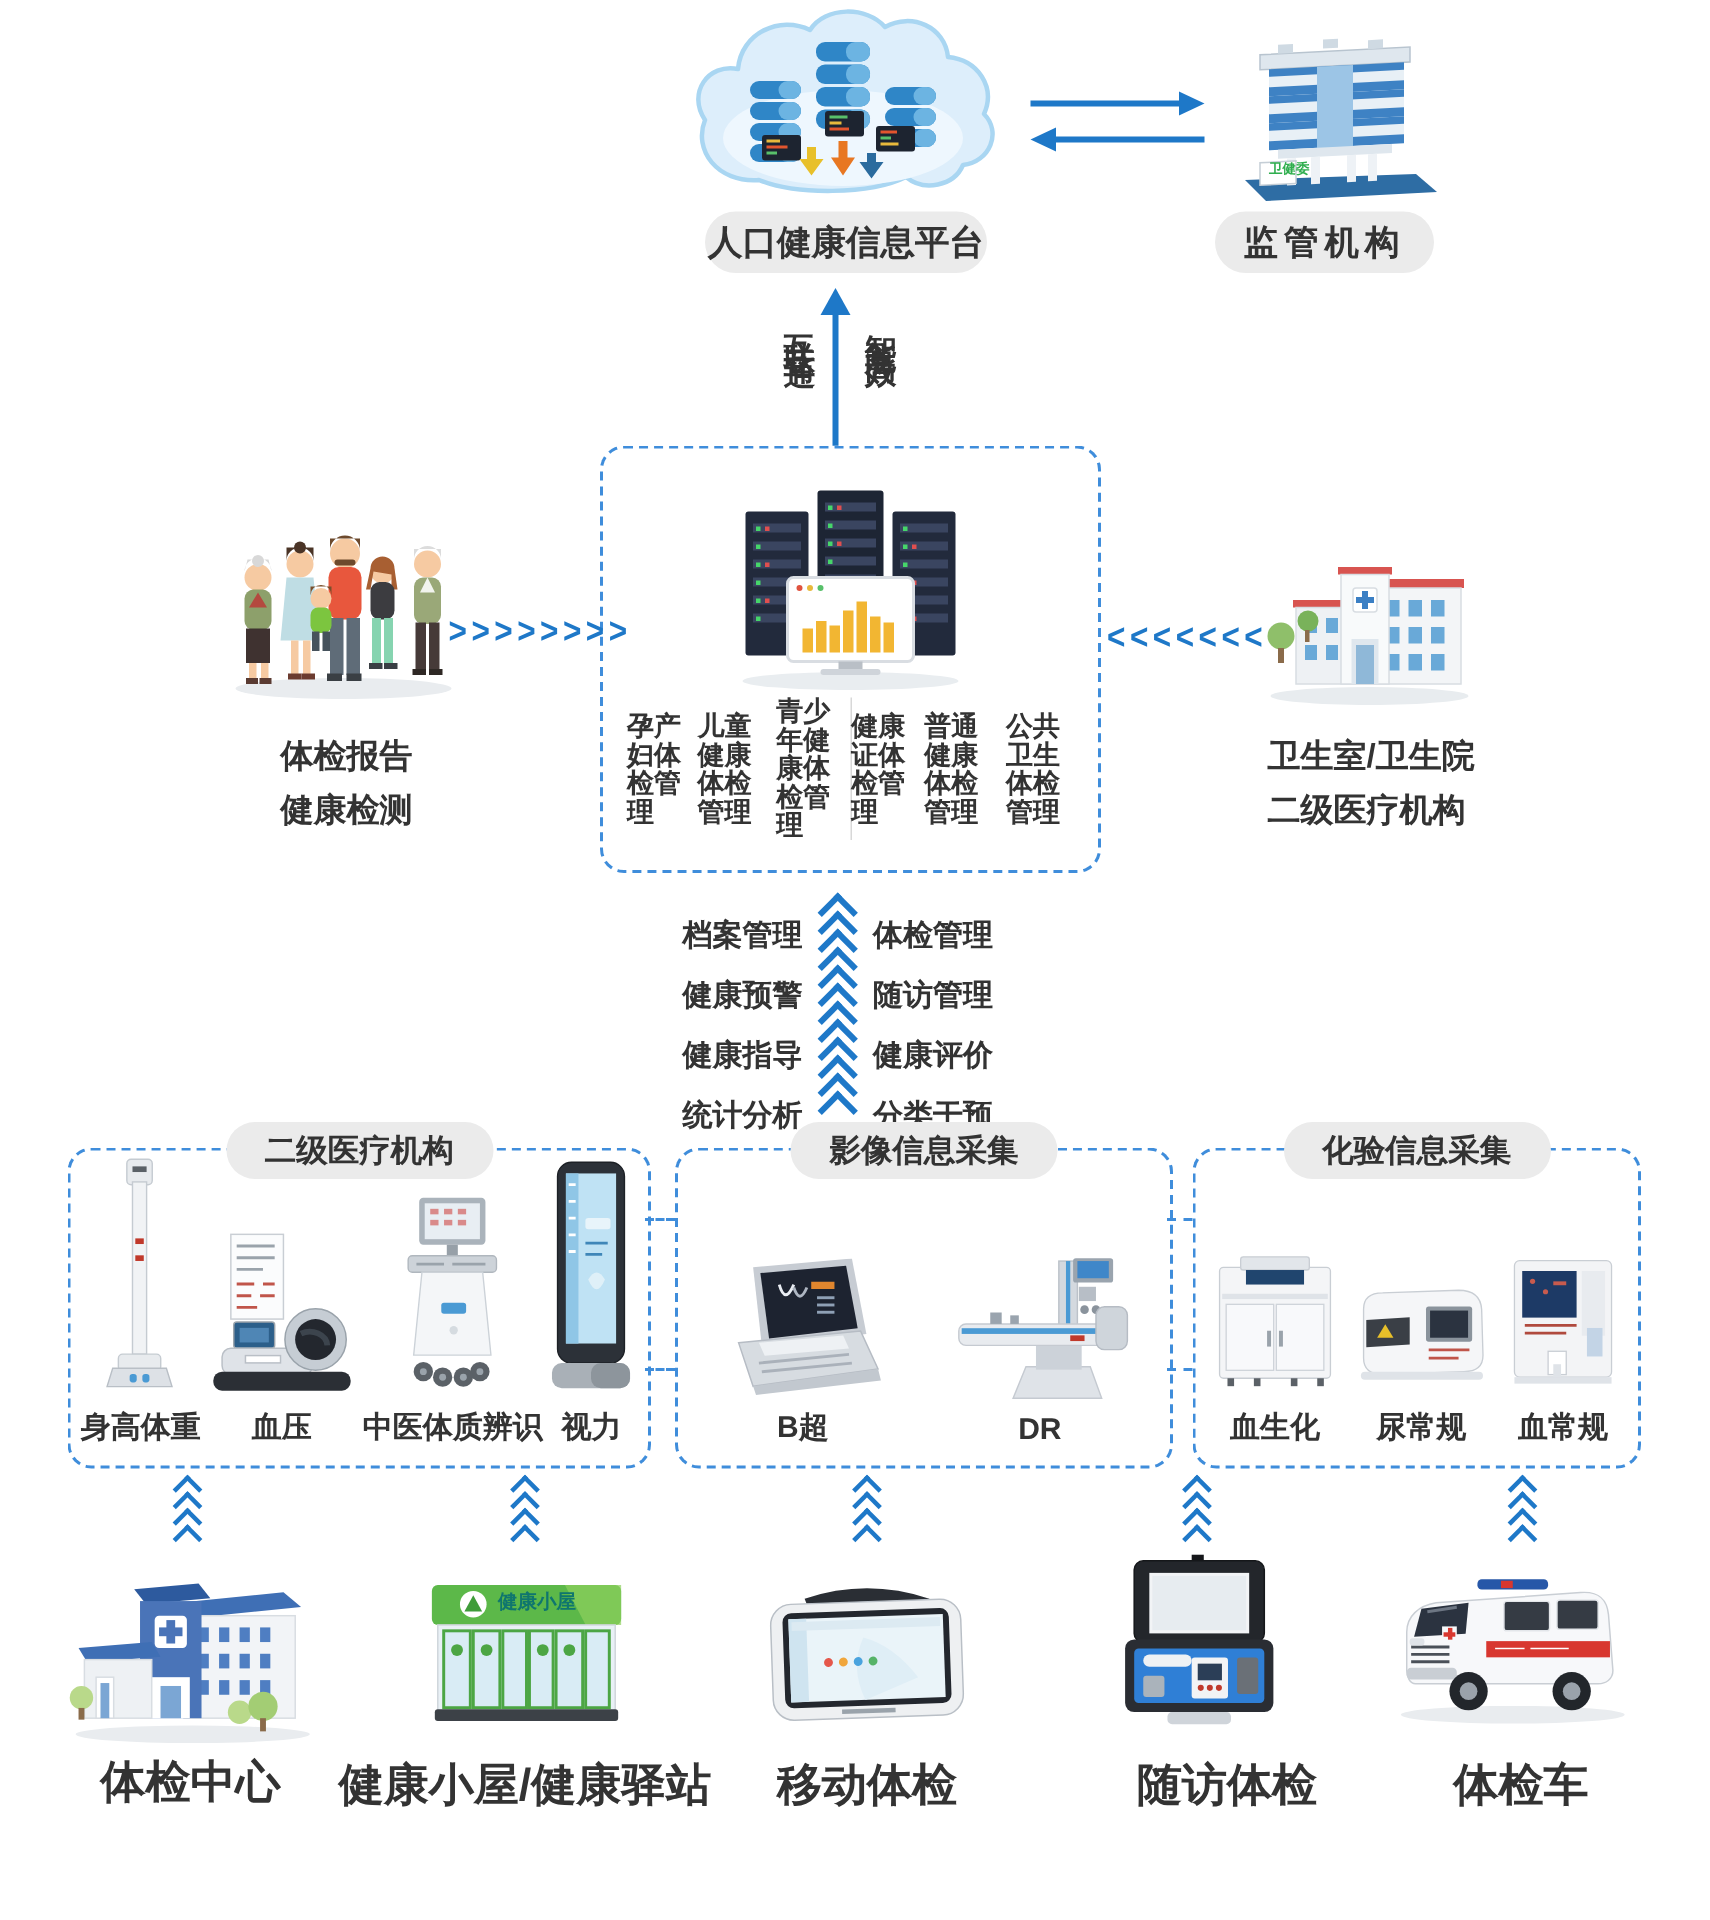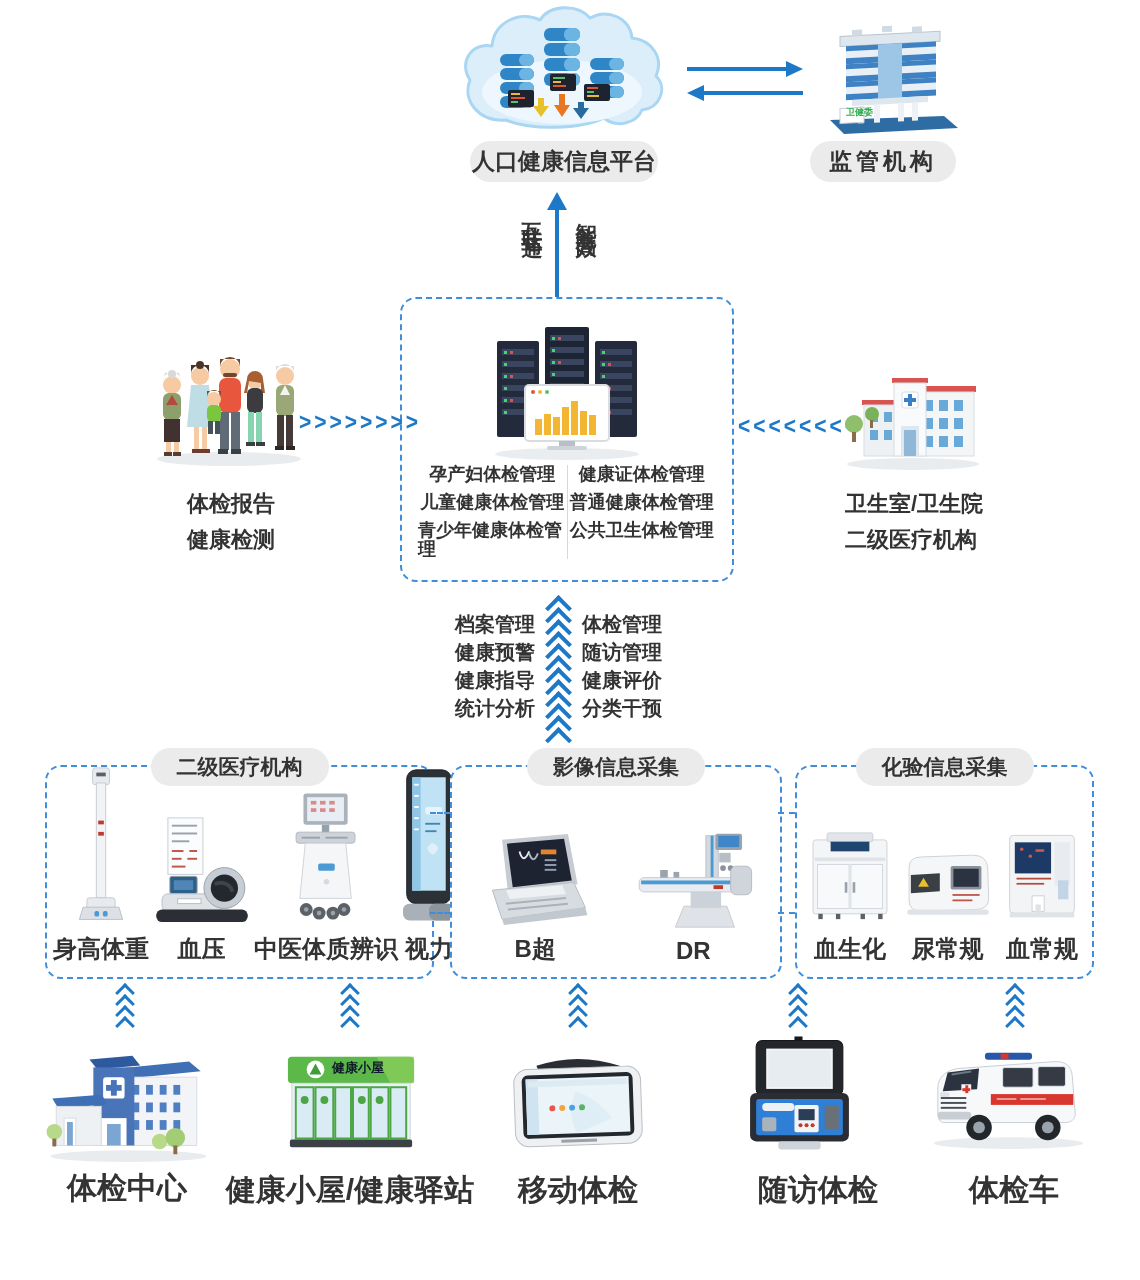--- a/index.html
+++ b/index.html
@@ -10,31 +10,31 @@
         font-weight:bold;color:#333;white-space:nowrap;}
   .dashbox{position:absolute;border:2px dashed #3f8ddb;border-radius:16px;background:#fff;}
   .boxtitle{position:absolute;top:-19px;left:50%;transform:translateX(-50%);height:38px;padding:0 26px;font-size:21px;}
   .vtext{writing-mode:vertical-rl;text-orientation:upright;font-size:21px;font-weight:bold;letter-spacing:5px;color:#333;}
   .chvcol{display:flex;flex-direction:column;align-items:center;}
   .chv{display:block;width:11px;height:11px;border-top:3px solid #1e78c8;border-left:3px solid #1e78c8;
        transform:rotate(45deg);margin-top:-3px;}
   .chv:first-child{margin-top:0;}
   .chv.big{width:15px;height:15px;border-width:4px;margin-top:-7px;}
   .hchev{color:#1e78c8;font-weight:bold;font-size:21px;letter-spacing:3px;transform:scaleY(1.15);white-space:nowrap;}
-  .fn-col{display:flex;flex-direction:column;gap:7px;font-size:20px;font-weight:bold;line-height:21px;}
+  .fn-col{display:flex;flex-direction:column;gap:19px;font-size:20px;font-weight:bold;line-height:21px;}
   .plat-grid{position:absolute;left:16px;right:16px;top:166px;display:flex;}
-  .plat-col{flex:1;display:flex;flex-direction:column;gap:9px;align-items:center;font-size:18px;font-weight:bold;line-height:19px;}
+  .plat-col{flex:1;display:flex;flex-direction:row;gap:9px;align-items:center;font-size:18px;font-weight:bold;line-height:19px;}
   .plat-col.right{border-left:1px solid #d8d8d8;}
   .box-items{position:absolute;left:6px;right:6px;bottom:12px;display:flex;justify-content:space-around;align-items:flex-end;}
   .dev-col{display:flex;flex-direction:column;align-items:center;gap:7px;}
-  .dev-label{font-size:24px;font-weight:bold;color:#333;white-space:nowrap;}
+  .dev-label{font-size:20px;font-weight:bold;color:#333;white-space:nowrap;}
   .bottom-label{position:absolute;font-size:30px;font-weight:bold;color:#333;text-align:center;white-space:nowrap;transform:translateX(-50%);}
   .conn{position:absolute;border-top:2px dashed #3f8ddb;}
   .twolines{font-size:22px;font-weight:bold;line-height:36px;color:#333;}
-  .signtext{position:absolute;color:#0f172a;font-weight:bold;font-size:13px;white-space:nowrap;}
+  .signtext{position:absolute;color:#0f766e;font-weight:bold;font-size:13px;white-space:nowrap;}
 </style>
 </head>
 <body>
 
 <div class="stage">
 
   <svg class="abs" style="left:448px;top:2px;" width="230" height="140" viewBox="0 0 230 140">
     <path d="M58 118 C30 120 14 98 22 78 C10 60 24 40 44 44 C46 20 72 8 92 18 C102 2 130 2 142 16 C160 6 182 16 184 36 C204 38 216 56 208 74 C220 86 212 106 194 108 C188 122 168 126 156 116 C132 128 82 128 58 118 Z" fill="#ddeefb" stroke="#a9d6f2" stroke-width="3" stroke-linejoin="round"></path>
     <ellipse cx="114" cy="90" rx="80" ry="32" fill="#eef7fe"></ellipse>
 

